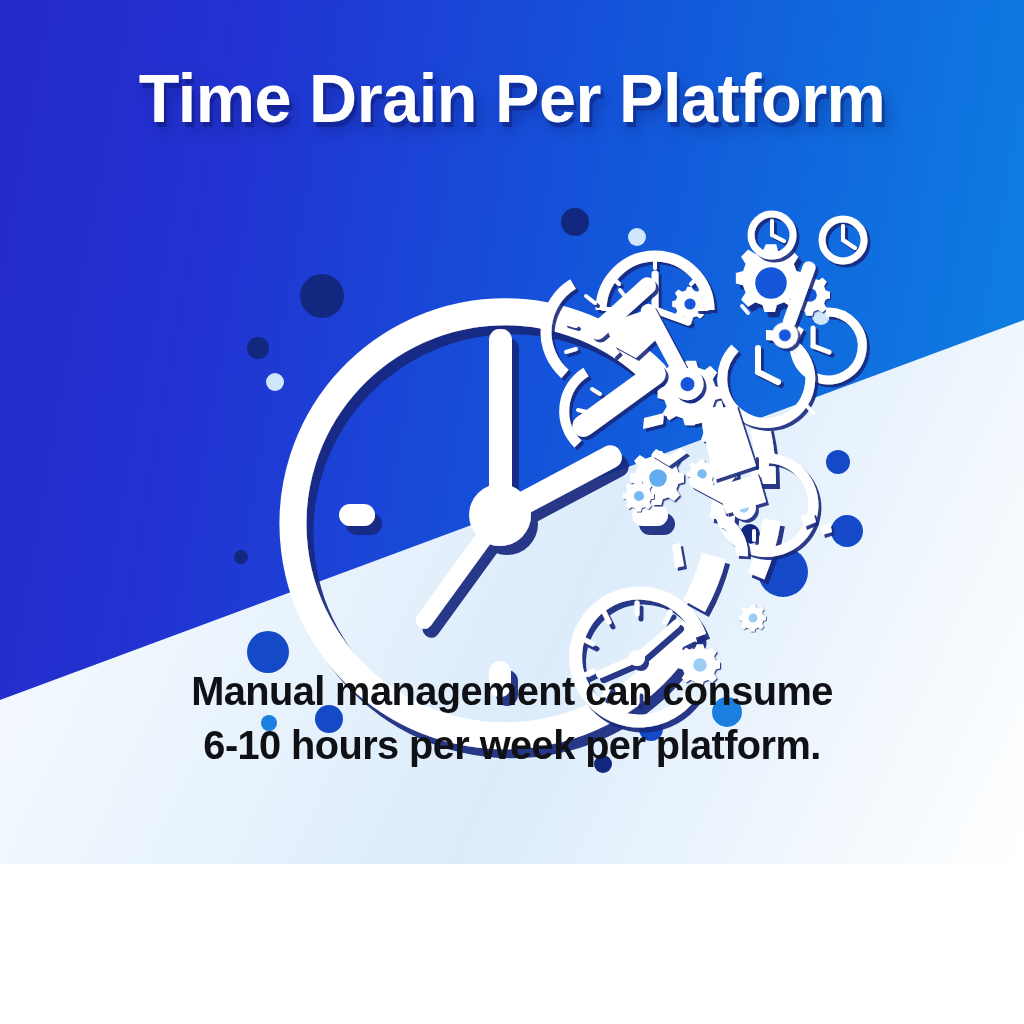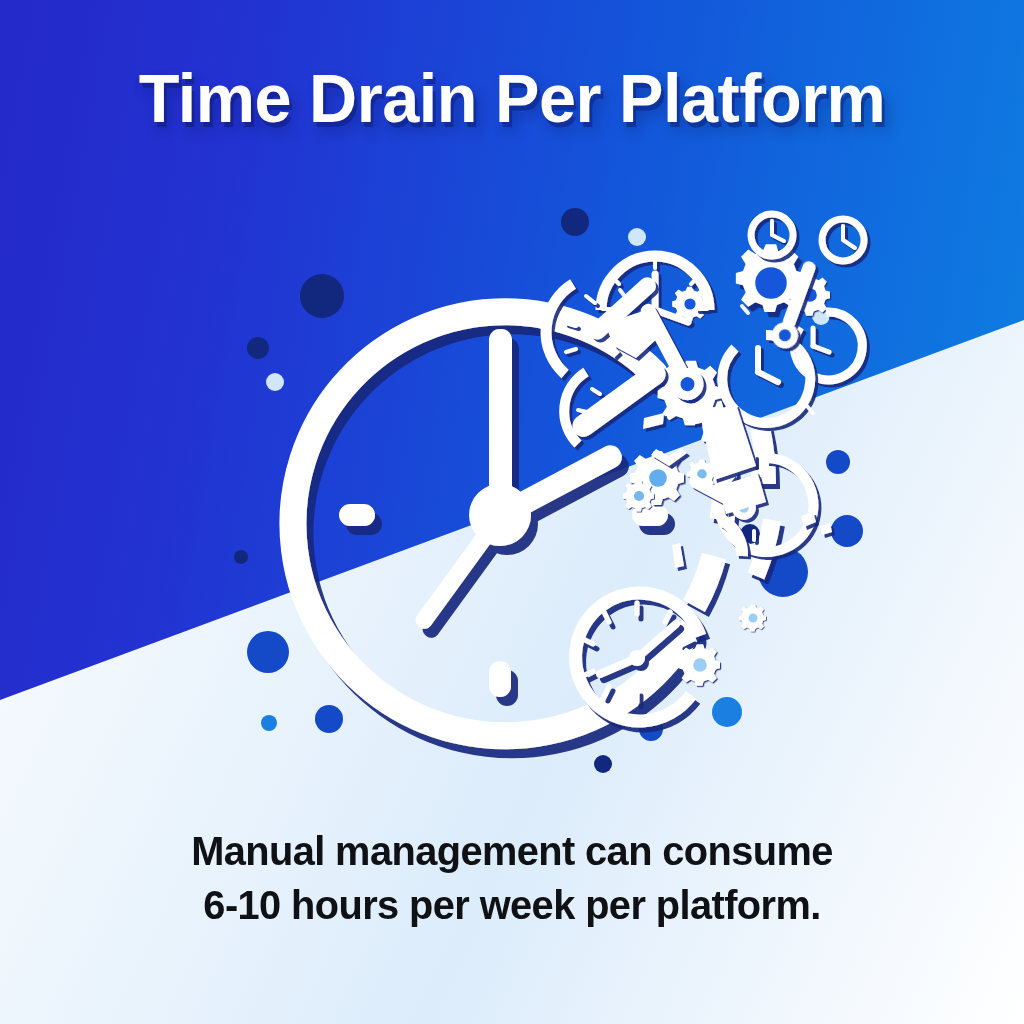--- a/index.html
+++ b/index.html
@@ -1,19 +1,19 @@
 <!DOCTYPE html>
 <html><head>
 <meta charset="utf-8">
 <style>
   html,body{margin:0;padding:0;background:#ffffff;}
   body{width:1024px;height:1024px;overflow:hidden;
        font-family:"Liberation Sans","DejaVu Sans",sans-serif;}
 
-  #poster{position:relative;width:1024px;height:1024px;overflow:hidden;}
+  #poster{position:relative;width:1024px;height:864px;overflow:hidden;}
 
   
   .bg-lower{
     position:absolute;inset:0;
     background:linear-gradient(115deg,#ffffff 0%,#eef6fd 32%,#dcecfb 60%,#ffffff 100%);
   }
   .bg-upper{
     position:absolute;inset:0;
     background:linear-gradient(100deg,#2429c8 0%,#2233d2 22%,#1356da 55%,#0d86e3 100%);
     clip-path:polygon(0 0,1024px 0,1024px 320px,0 700px);

